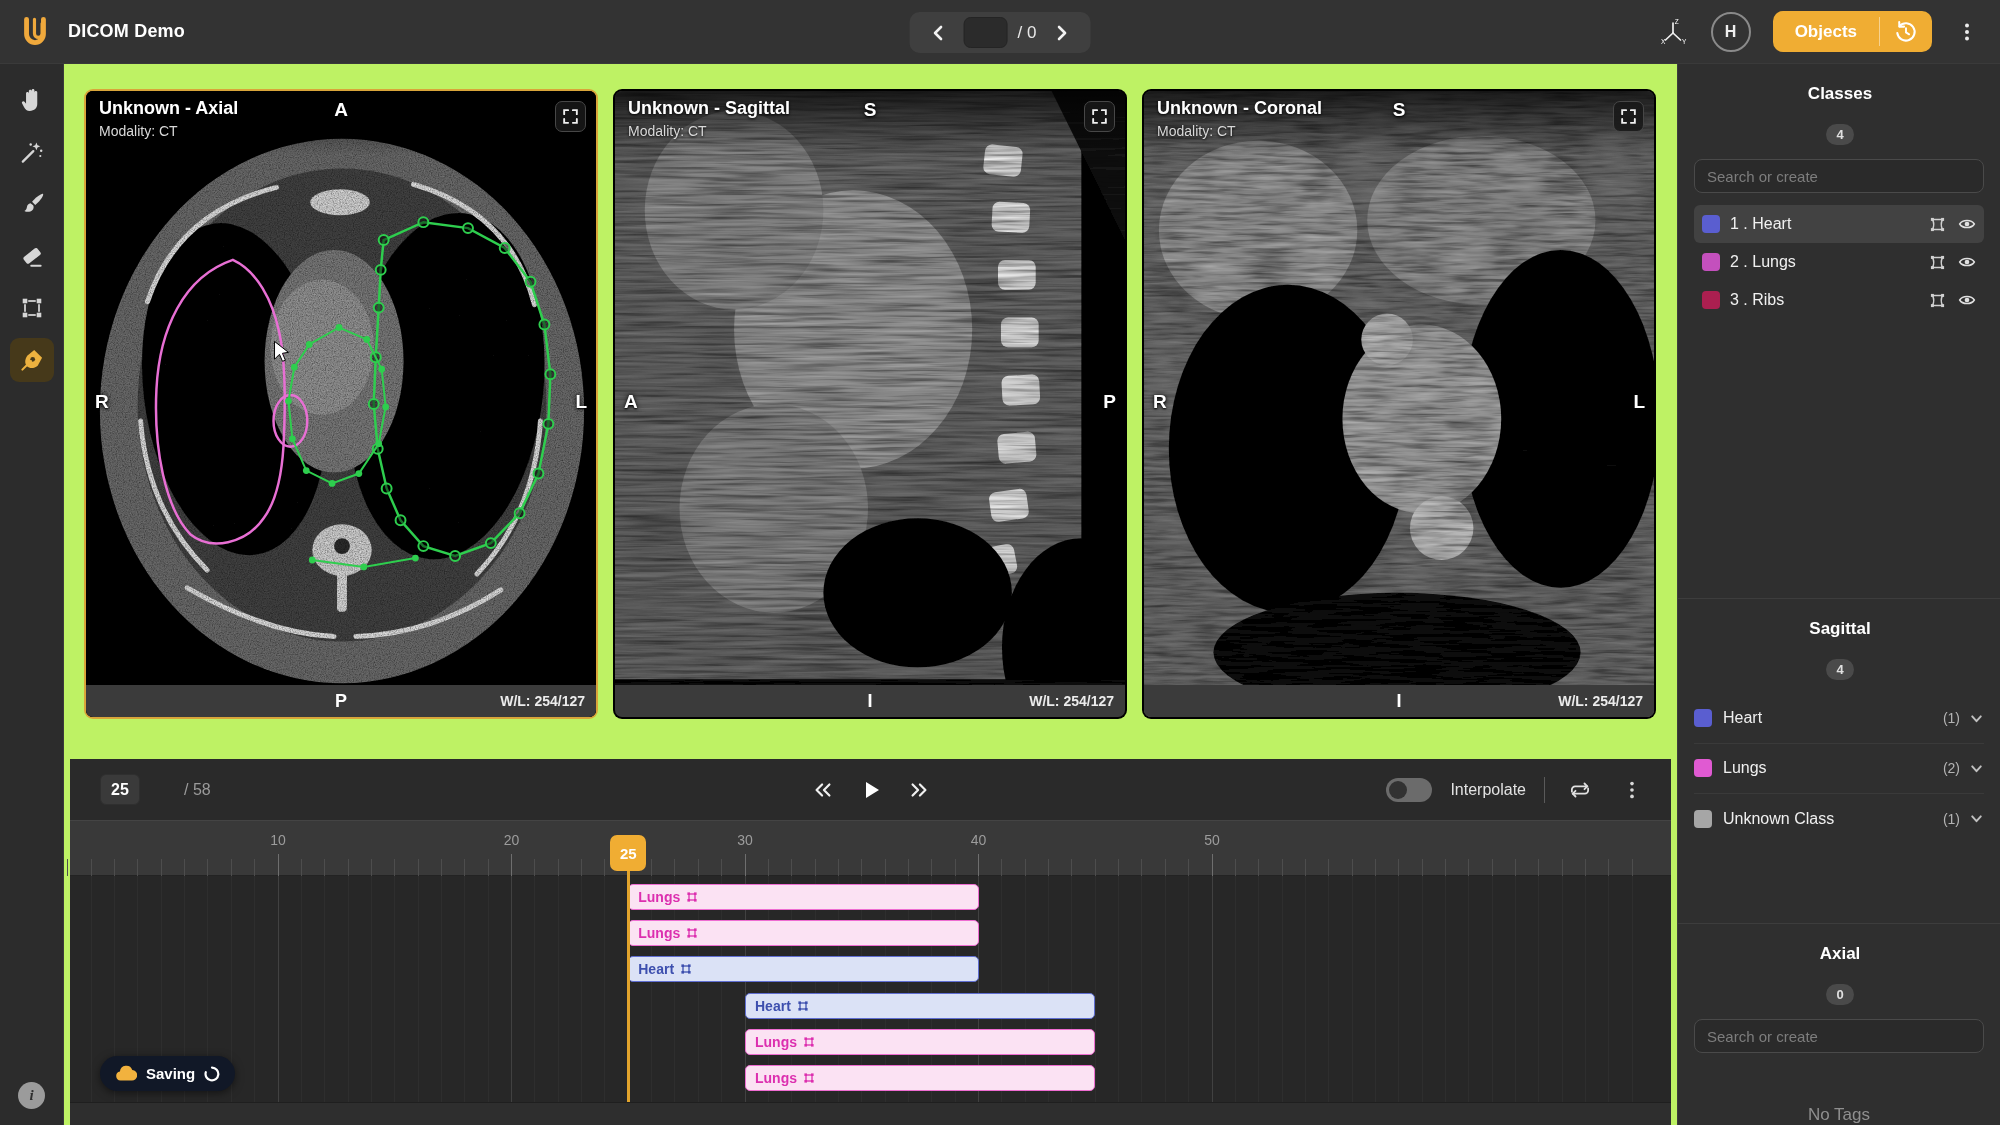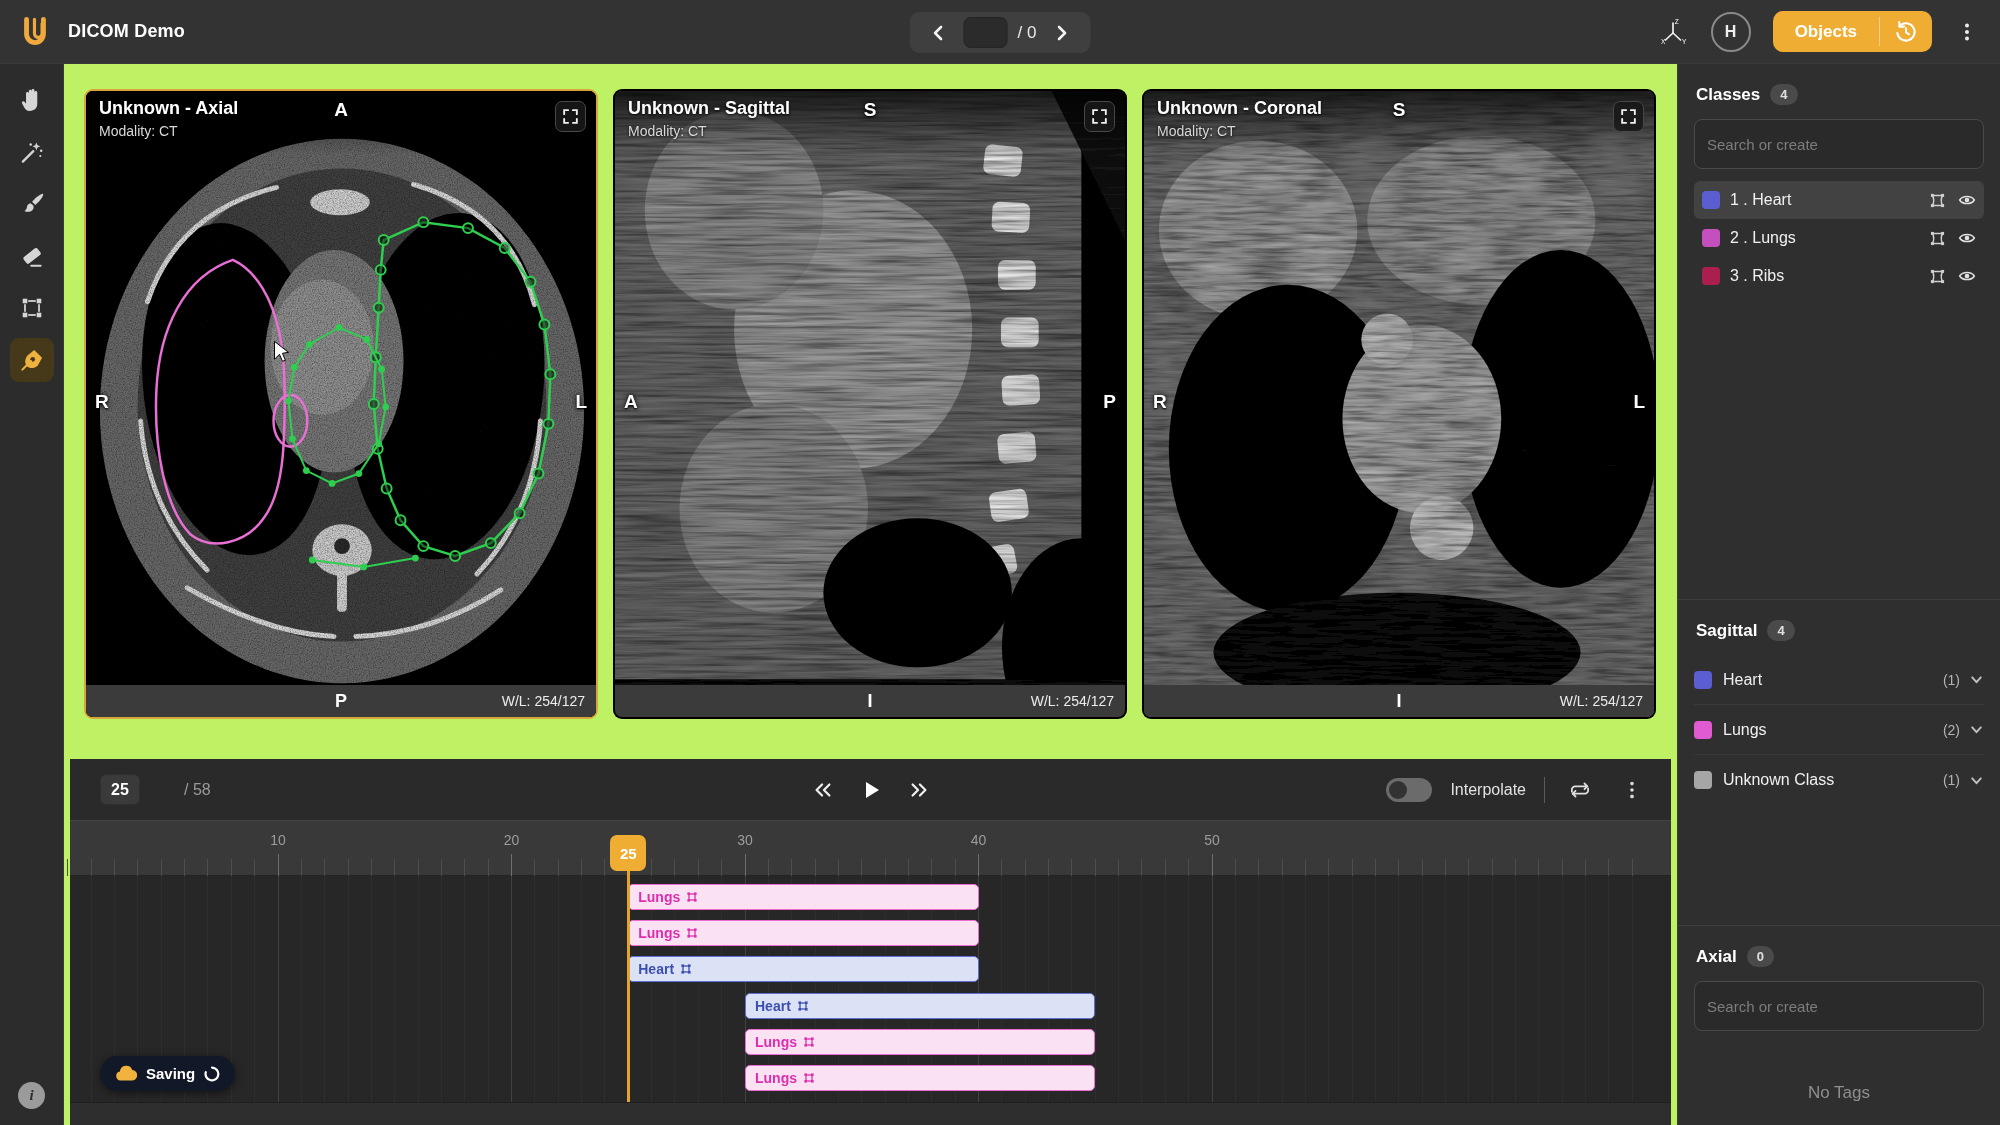--- a/index.html
+++ b/index.html
@@ -63,21 +63,21 @@
   .m-top { top:8px; left:50%; transform:translateX(-50%); }
   .m-left { left:9px; top:50%; transform:translateY(-58%); }
   .m-right { right:9px; top:50%; transform:translateY(-58%); }
   .vp-expand { position:absolute; right:10px; top:10px; width:31px; height:31px; border-radius:7px;
     background:rgba(24,24,24,.88); border:1px solid #474747; display:flex; align-items:center;
     justify-content:center; cursor:pointer; }
   .vp-bottom { position:absolute; left:0; right:0; bottom:0; height:32px; background:#3b3b3b;
     display:flex; align-items:center; }
   .m-bottom { position:absolute; left:50%; transform:translateX(-50%); color:#fff; font-size:18px;
     font-weight:700; }
-  .vp-wl { position:absolute; right:11px; color:#ececec; font-size:14px; font-weight:400; }
+  .vp-wl { position:absolute; right:11px; color:#ececec; font-size:14px; font-weight:700; }
 
   
   .timeline { position:relative; margin-left:6px; width:1601px; height:366px; background:#2a2a2a;
     flex:1; }
   .tl-controls { position:absolute; left:0; right:0; top:0; height:62px; display:flex;
     align-items:center; border-bottom:1px solid #444; }
   .tl-left { display:flex; align-items:center; gap:12px; padding-left:30px; }
   .tl-frame-box { width:40px; height:31px; background:#3a3a3a; border:1px solid #2f2f2f;
     border-radius:6px; color:#fff; font-size:16px; font-weight:600; text-align:center; }
   .tl-total { color:#9a9a9a; font-size:16px;margin-left:32px; }
@@ -123,25 +123,25 @@
   .spin { animation:rot 1s linear infinite; transform-origin:center; }
   @keyframes rot { to { transform:rotate(360deg); } }
 
   
   .sidebar { width:323px; background:#2f2f2f; border-left:1px solid #3d3d3d; display:flex;
     flex-direction:column; }
   .side-sec { padding:14px 16px 0 16px; }
   .sec-classes { height:536px; border-bottom:1px solid #3d3d3d; }
   .sec-objects { height:326px; border-bottom:1px solid #3d3d3d; }
   .sec-tags { flex:1; }
-  .sec-head { display:flex; align-items:center; gap:10px; margin:6px 0 14px 2px; }
+  .sec-head { display:flex; align-items:center; gap:20px; margin:6px 0 14px 2px;flex-direction:column; }
   .sec-title { color:#fff; font-size:17px; font-weight:700; }
   .count-badge { background:#4a4a4a; color:#e0e0e0; font-size:13px; font-weight:600;
     border-radius:11px; padding:3px 10px; }
-  .search-box { width:100%; height:50px; background:#2a2a2a; border:1px solid #4a4a4a;
+  .search-box { width:100%; height:34px; background:#2a2a2a; border:1px solid #4a4a4a;
     border-radius:8px; color:#ddd; font-size:15px; padding:0 12px; }
   .search-box::placeholder { color:#7d7d7d; }
   .class-list { margin-top:12px; }
   .class-row { display:flex; align-items:center; gap:10px; height:38px; padding:0 8px;
     border-radius:6px; cursor:pointer; }
   .class-row.selected { background:#424242; }
   .swatch { width:18px; height:18px; border-radius:4px; flex:0 0 18px; }
   .class-label { color:#f0f0f0; font-size:16px; }
   .row-icons { margin-left:auto; display:flex; align-items:center; gap:12px; }
   .icon-btn { display:flex; cursor:pointer; }

